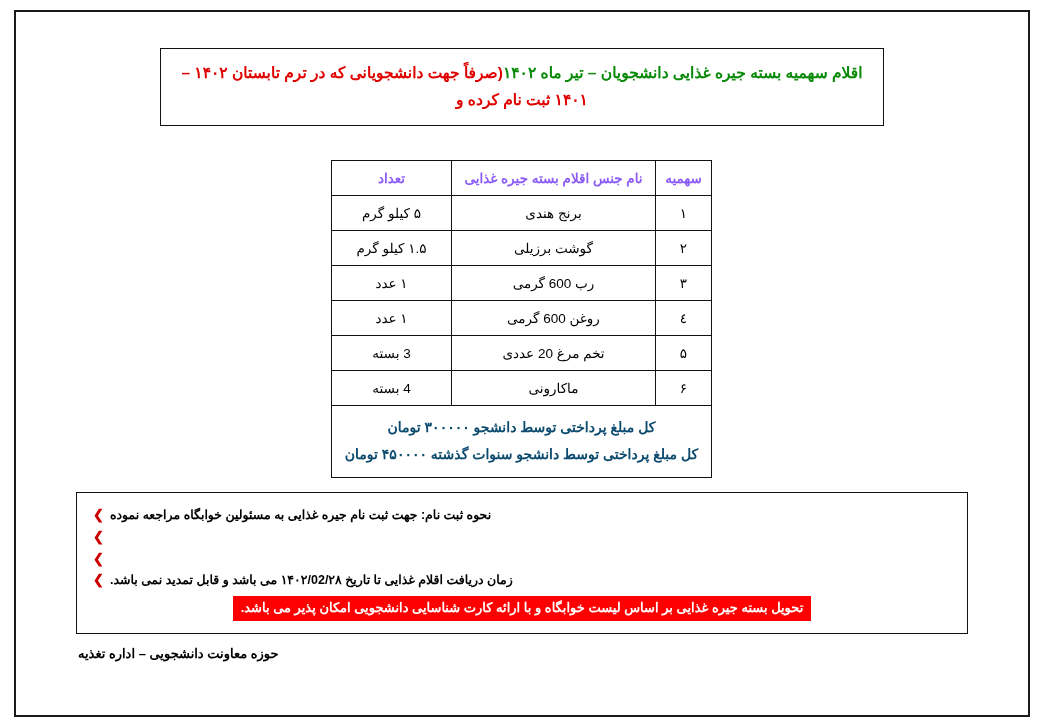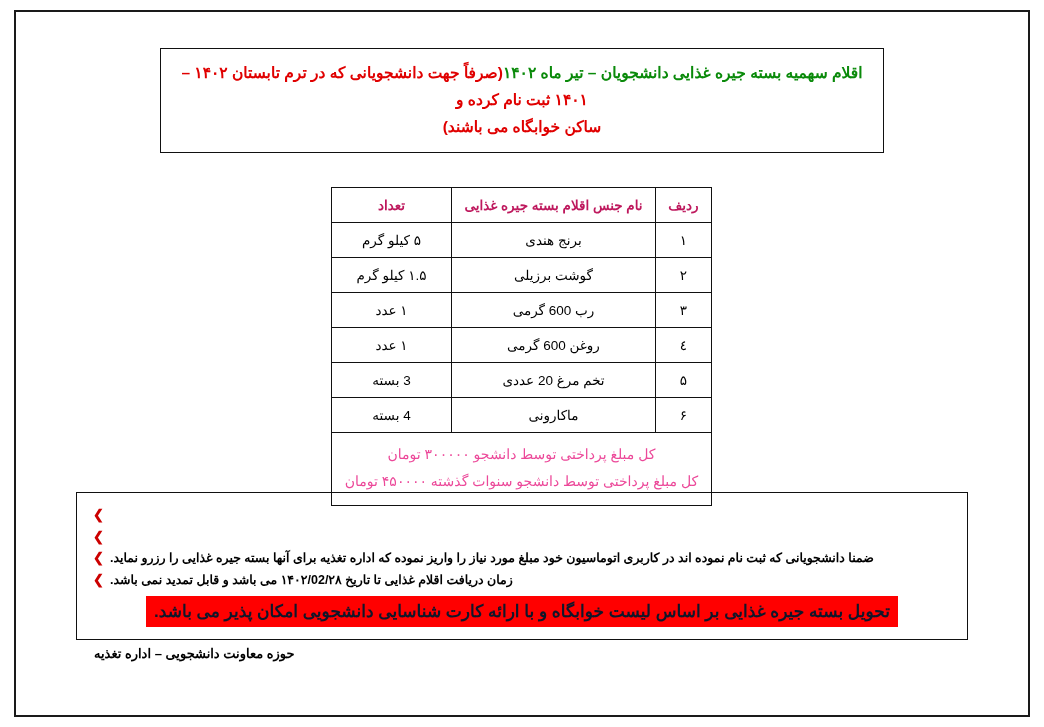--- a/index.html
+++ b/index.html
@@ -71,35 +71,35 @@
   table.items th,
   table.items td {
     border: 1px solid #111;
     height: 30px;
     font-size: 13.5px;
     text-align: center;
     padding: 2px 4px;
     background: #fff;
   }
   table.items thead th {
-    color: #be185d;
+    color: #8b5cf6;
     font-weight: bold;
     font-size: 13.5px;
   }
   col.c-row { width: 56px; }
   col.c-name { width: 204px; }
   col.c-qty { width: 120px; }
 
   .totals-cell {
     padding: 8px 6px 10px 6px !important;
     height: auto !important;
   }
   .total-line {
-    color: #ec4899;
-    font-weight: normal;
+    color: #0c4a6e;
+    font-weight: bold;
     font-size: 14px;
     line-height: 1.9;
     text-align: center;
     direction: rtl;
   }
 
   
   .notes-box {
     position: absolute;
     left: 62px;
@@ -127,61 +127,58 @@
     line-height: 1.5;
     flex: 0 0 auto;
   }
   .note .txt { flex: 0 1 auto; }
   .note.highlight {
     justify-content: center;
     margin-top: 6px;
   }
   .note.highlight .txt {
     background: #ff0000;
-    color: #0f172a;
+    color: #ffffff;
     padding: 2px 8px;
-    font-size: 17px;
+    font-size: 13px;
     font-weight: bold;
     text-align: center;
   }
   .signature {
     position: absolute;
-    left: 80px;
+    left: 64px;
     top: 632px;
     font-size: 13px;
     font-weight: bold;
     direction: rtl;
   }
 </style>
 </head>
 <body>
 
 <div class="page">
   <div class="page-border"></div>
   <div class="content">
 
     <div class="title-box">
       <div class="title-line">
         <span class="green">اقلام سهمیه بسته جیره غذایی دانشجویان – تیر  ماه ۱۴۰۲</span><span class="red">(صرفاً جهت دانشجویانی که در ترم تابستان ۱۴۰۲ – ۱۴۰۱ ثبت نام کرده و</span>
-      </div>
-      <div class="title-line">
-        <span class="red">ساکن خوابگاه می باشند)</span>
       </div>
     </div>
 
     <div class="table-wrap">
       <table class="items">
         <colgroup>
           <col class="c-row">
           <col class="c-name">
           <col class="c-qty">
         </colgroup>
         <thead>
           <tr>
-            <th>ردیف</th>
+            <th>سهمیه</th>
             <th>نام جنس اقلام بسته جیره غذایی</th>
             <th>تعداد</th>
           </tr>
         </thead>
         <tbody>
           <tr>
             <td>۱</td>
             <td>برنج هندی</td>
             <td>۵ کیلو گرم</td>
           </tr>
@@ -215,27 +212,27 @@
               <div class="total-line">کل مبلغ پرداختی توسط دانشجو ۳۰۰۰۰۰ تومان</div>
               <div class="total-line">کل مبلغ پرداختی توسط دانشجو سنوات گذشته ۴۵۰۰۰۰ تومان</div>
             </td>
           </tr>
         </tbody>
       </table>
     </div>
 
     <div class="notes-box">
       <div class="note">
-        <span class="bullet">❯</span>
-      </div>
-      <div class="note">
-        <span class="bullet">❯</span>
-      </div>
-      <div class="note">
-        <span class="txt">ضمنا دانشجویانی که ثبت نام نموده اند در کاربری اتوماسیون خود مبلغ مورد نیاز را واریز نموده که اداره تغذیه برای آنها بسته جیره غذایی را  رزرو نماید.</span>
+        <span class="txt">نحوه ثبت نام: جهت ثبت نام  جیره غذایی به مسئولین خوابگاه  مراجعه نموده</span>
+        <span class="bullet">❯</span>
+      </div>
+      <div class="note">
+        <span class="bullet">❯</span>
+      </div>
+      <div class="note">
         <span class="bullet">❯</span>
       </div>
       <div class="note">
         <span class="txt">زمان دریافت اقلام غذایی تا تاریخ ۱۴۰۲/02/۲۸ می باشد و قابل تمدید نمی باشد.</span>
         <span class="bullet">❯</span>
       </div>
       <div class="note highlight">
         <span class="txt">تحویل بسته جیره غذایی بر اساس لیست خوابگاه و با ارائه  کارت شناسایی دانشجویی امکان پذیر می باشد.</span>
       </div>
     </div>

